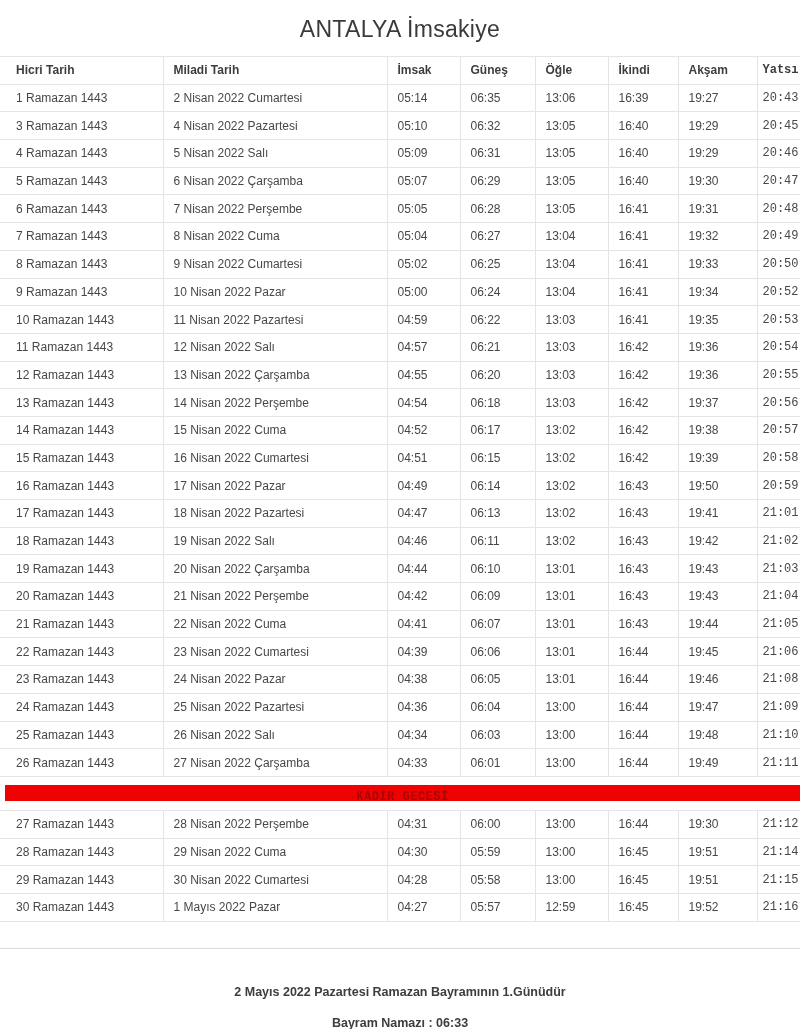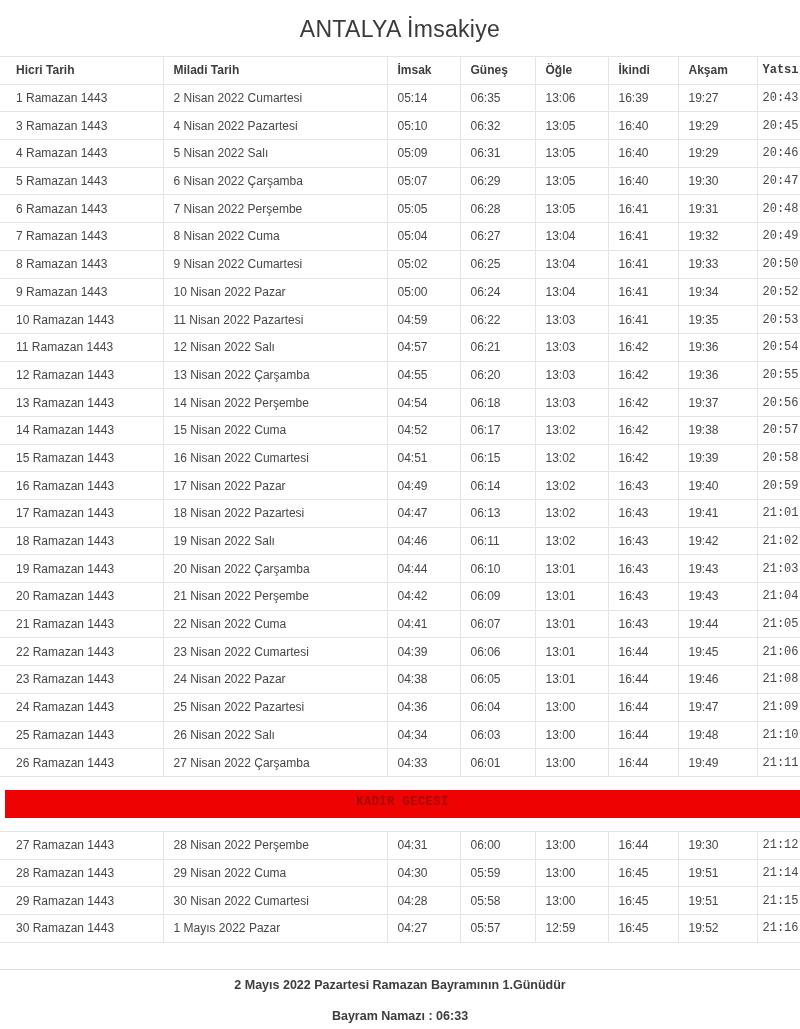--- a/index.html
+++ b/index.html
@@ -61,42 +61,42 @@
   .col-aksam  { width: 79px; }
   .col-yatsi  { width: 43px; }
 
   tr.banner-row td {
     border-left: none;
     border-right: none;
     padding: 0;
     height: 34px;
   }
   .banner {
-    margin: 13px 0;
-    height: 28px;
+    margin: 5px 0;
+    height: 16px;
     line-height: 24px;
     text-align: center;
     font-size: 12px;
     font-weight: 700;
     letter-spacing: 0.5px;
   }
 
   .footer { margin-top: 26px; }
   .footer-divider {
     border-top: 1px solid #dcdcdc;
     height: 0;
   }
   .footer p {
     margin: 0;
     text-align: center;
     font-size: 12.5px;
     font-weight: 700;
     color: #3d3d3d;
   }
-  .footer .line1 { padding-top: 8px; }
+  .footer .line1 { padding-top: 8px; margin-top: 28px; }
   .footer .line2 { padding-top: 17px; }
 </style>
 </head>
 <body>
 
 <div class="page">
 
   <h1 class="page-title">ANTALYA İmsakiye</h1>
 
   <table class="prayer-table">
@@ -263,21 +263,21 @@
           <td>19:39</td>
           <td>20:58</td>
         </tr>
         <tr>
           <td>16 Ramazan 1443</td>
           <td>17 Nisan 2022 Pazar</td>
           <td>04:49</td>
           <td>06:14</td>
           <td>13:02</td>
           <td>16:43</td>
-          <td>19:40</td>
+          <td>19:50</td>
           <td>20:59</td>
         </tr>
         <tr>
           <td>17 Ramazan 1443</td>
           <td>18 Nisan 2022 Pazartesi</td>
           <td>04:47</td>
           <td>06:13</td>
           <td>13:02</td>
           <td>16:43</td>
           <td>19:41</td>

